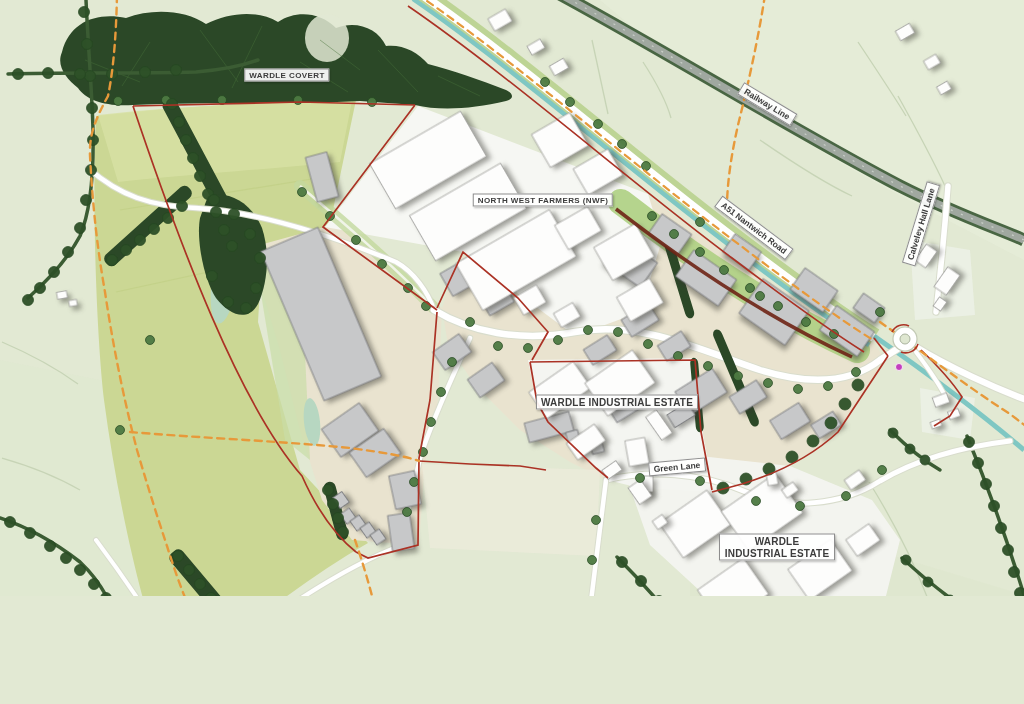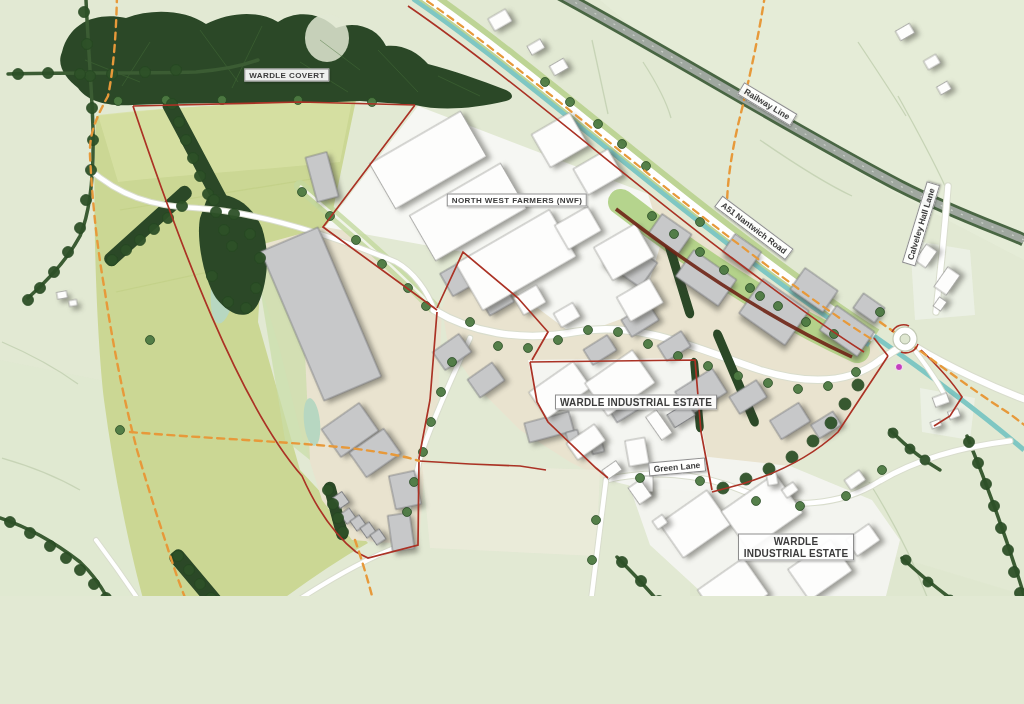--- a/index.html
+++ b/index.html
@@ -3,21 +3,21 @@
 <meta charset="utf-8">
 <style>
   html,body{margin:0;padding:0;background:#e2e9d3;}
   #stage{position:relative;width:1024px;height:596px;overflow:hidden;
          font-family:"Liberation Sans",sans-serif;}
   #map{position:absolute;left:0;top:0;}
   .sh{filter:drop-shadow(3.5px 4.5px 2.5px rgba(50,50,45,.45));}
   .map-label{position:absolute;background:rgba(255,255,255,.92);border:1px solid #8d8d8d;
     padding:1px 4px;white-space:nowrap;box-shadow:1px 1px 2px rgba(0,0,0,.25);z-index:5;}
   .caps{font-size:8px;font-weight:bold;letter-spacing:.4px;}
-  .caps-lg{font-size:10px;font-weight:bold;letter-spacing:.2px;margin-left:19px;}
+  .caps-lg{font-size:10px;font-weight:bold;letter-spacing:.2px;}
   .plain{font-size:8.5px;font-weight:600;}
   .two-line{white-space:normal;width:106px;text-align:center;line-height:1.15;}
 </style>
 </head>
 <body>
 
 <div id="stage">
   <svg id="map" width="1024" height="704" viewBox="0 0 1024 704">
       <rect x="0" y="0" width="1024" height="704" fill="#e2e9d3"></rect>
       <path d="M600,0 L1024,0 L1024,260 L880,185 C780,130 690,70 630,25 Z" fill="#e8eedb" stroke="none" opacity="0.55"></path>
@@ -382,20 +382,20 @@
       <path d="M880,322 C920,350 966,386 1010,414 C1018,420 1024,425 1030,429" fill="none" stroke="#e7993a" stroke-width="2.4" stroke-dasharray="7 5.5" stroke-linecap="round"></path>
       <path d="M418,-8 C520,62 640,168 742,244 C800,288 842,318 874,338" fill="none" stroke="#e7993a" stroke-width="2.2" stroke-dasharray="7 5.5" stroke-linecap="round" transform="translate(-1,2)"></path>
       <circle cx="905" cy="339" r="12" fill="#ffffff" stroke="#c2c9b4" stroke-width="1.2"></circle>
       <circle cx="905" cy="339" r="5" fill="#dfe7d1" stroke="#aab39e" stroke-width="1"></circle>
       <path d="M892,332 A13,13 0 0 1 909,326" fill="none" stroke="#ab3225" stroke-width="1.6"></path>
       <path d="M918,344 A13,13 0 0 1 901,352" fill="none" stroke="#ab3225" stroke-width="1.6"></path>
       <circle cx="899" cy="367" r="3.5" fill="#c33fbe" stroke="#fff" stroke-width="0.8"></circle>
     </svg>
 
   <div class="map-label caps" style="left: 287px; top: 75px; transform: translate(-50%, -50%) rotate(0deg); color: rgb(60, 60, 60);">WARDLE COVERT</div>
-  <div class="map-label caps" style="left: 517px; top: 200px; transform: translate(-50%, -50%) rotate(0deg); color: rgb(60, 60, 60);">NORTH WEST FARMERS (NWF)</div>
+  <div class="map-label caps" style="left: 543px; top: 200px; transform: translate(-50%, -50%) rotate(0deg); color: rgb(60, 60, 60);">NORTH WEST FARMERS (NWF)</div>
   <div class="map-label plain" style="left: 767px; top: 104px; transform: translate(-50%, -50%) rotate(31deg); color: rgb(60, 60, 60);">Railway Line</div>
   <div class="map-label plain" style="left: 754px; top: 228px; transform: translate(-50%, -50%) rotate(37deg); color: rgb(60, 60, 60);">A51 Nantwich Road</div>
   <div class="map-label plain" style="left: 921px; top: 224px; transform: translate(-50%, -50%) rotate(-73deg); color: rgb(60, 60, 60);">Calveley Hall Lane</div>
   <div class="map-label caps-lg" style="left: 617px; top: 402px; transform: translate(-50%, -50%) rotate(0deg); color: rgb(60, 60, 60);">WARDLE INDUSTRIAL ESTATE</div>
   <div class="map-label plain" style="left: 677px; top: 467px; transform: translate(-50%, -50%) rotate(-5deg); color: rgb(60, 60, 60);">Green Lane</div>
   <div class="map-label caps-lg two-line" style="left: 777px; top: 547px; transform: translate(-50%, -50%) rotate(0deg); color: rgb(60, 60, 60);">WARDLE INDUSTRIAL ESTATE</div>
 </div>
 
 </body></html>

